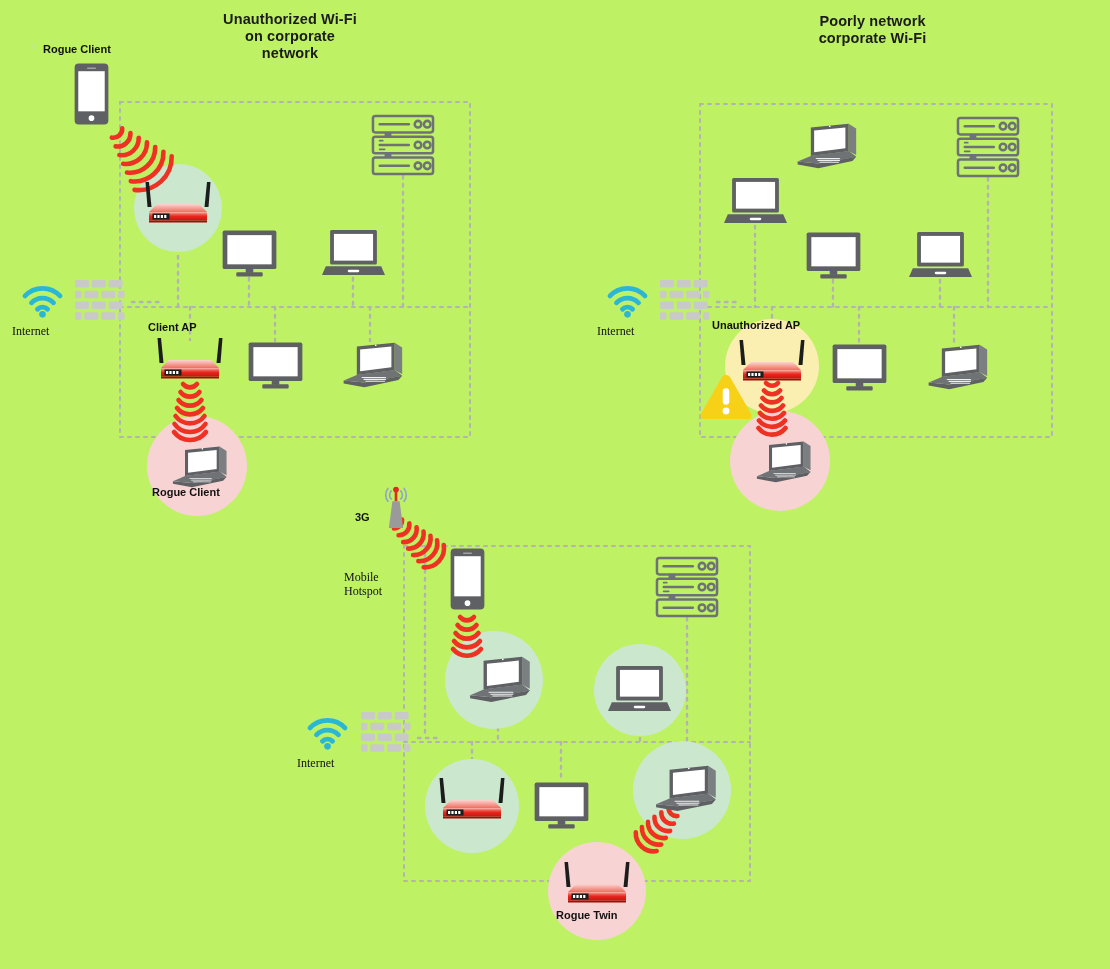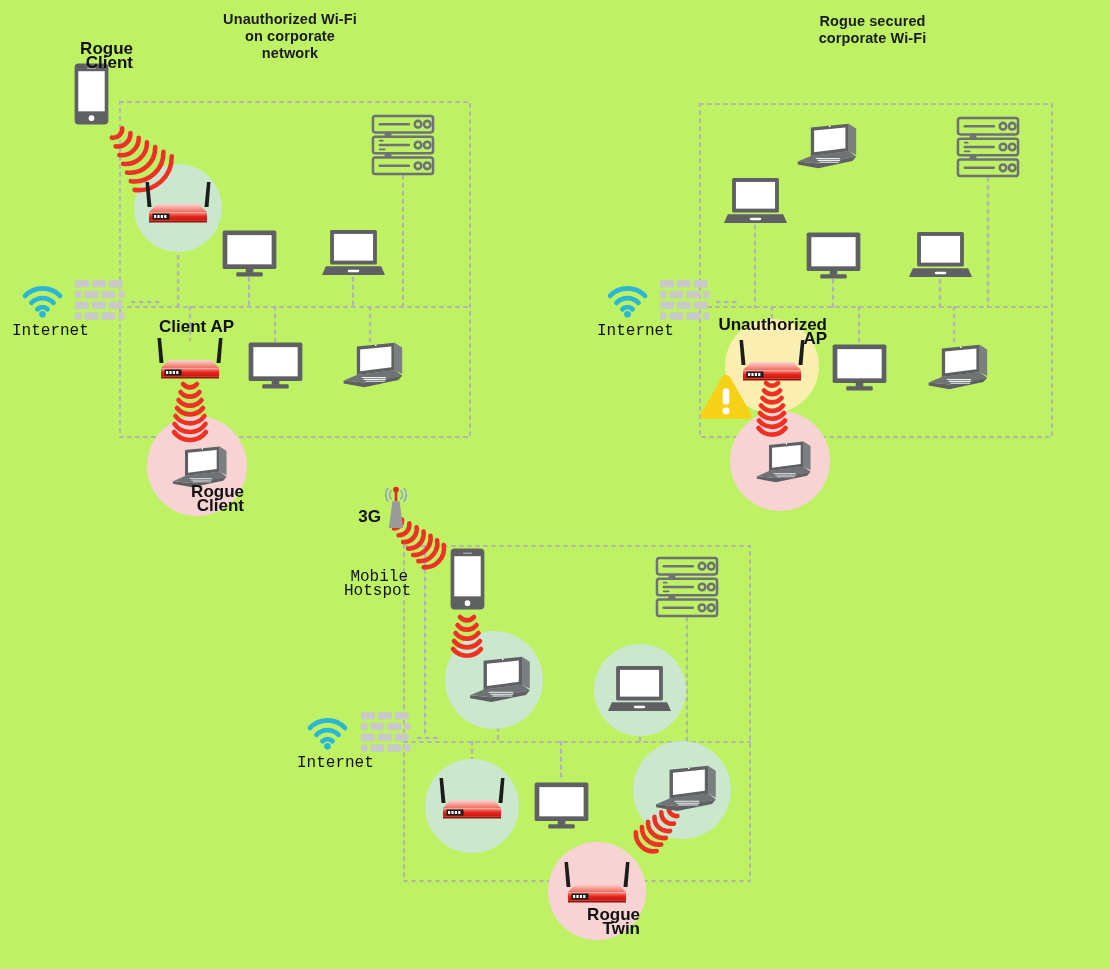--- a/index.html
+++ b/index.html
@@ -1,21 +1,21 @@
 <!DOCTYPE html>
 <html><head>
 <meta charset="utf-8">
 <style>
   html,body{margin:0;padding:0;background:#ffffff;}
   body{width:1110px;height:969px;font-family:"Liberation Sans",sans-serif;}
   #stage{position:relative;width:1110px;height:969px;overflow:hidden;background:#bef264;}
   svg.layer{position:absolute;left:0;top:0;width:1110px;height:969px;}
   .sect-title{position:absolute;font-family:"Liberation Sans",sans-serif;font-weight:bold;font-size:14.5px;color:#1b1b1b;text-align:center;line-height:17px;letter-spacing:.1px;white-space:pre-line;}
-  .node-label{position:absolute;font-family:"Liberation Sans",sans-serif;font-weight:bold;font-size:17px;color:#111;text-align:right;line-height:14px;white-space:pre-line;}
-  .small-label{position:absolute;font-family:Liberation Mono, monospace;font-size:16px;color:#111;text-align:right;line-height:14px;white-space:pre-line;font-weight:normal;}
+  .node-label{position:absolute;font-family:"Liberation Sans",sans-serif;font-weight:bold;font-size:11px;color:#111;text-align:left;line-height:14px;white-space:pre-line;}
+  .small-label{position:absolute;font-family:Liberation Serif, serif;font-size:12px;color:#111;text-align:left;line-height:14px;white-space:pre-line;font-weight:normal;}
 </style>
 </head>
 <body>
 
 <div id="stage">
 
   <svg class="layer" viewBox="0 0 1110 969">
     <defs>
       <linearGradient id="routerGrad" x1="0" y1="0" x2="0" y2="1">
         <stop offset="0%" stop-color="#f6b9b3"></stop>
@@ -310,21 +310,21 @@
     <use href="#ico-router" x="432" y="776" width="80" height="46"></use>
     <use href="#ico-router" x="557" y="860" width="80" height="46"></use>
 
     <use href="#ico-warning" x="698" y="372" width="56" height="50"></use>
 
     <use href="#ico-tower" x="377" y="484" width="38" height="46"></use>
   </svg>
 
   <div class="sect-title" style="left:215px;top:11px;width:150px;">Unauthorized Wi-Fi
 on corporate network</div>
-  <div class="sect-title" style="left:805px;top:13px;width:135px;">Rogue secured
+  <div class="sect-title" style="left:805px;top:13px;width:135px;">Poorly network
 corporate Wi-Fi</div>
 
   <div class="node-label" style="left:43px;top:42px;width:90px;">Rogue Client</div>
   <div class="node-label" style="left:148px;top:320px;width:86px;">Client AP</div>
   <div class="node-label" style="left:152px;top:485px;width:92px;">Rogue Client</div>
   <div class="node-label" style="left:712px;top:318px;width:115px;">Unauthorized AP</div>
   <div class="node-label" style="left:556px;top:908px;width:84px;">Rogue Twin</div>
 
   <div class="small-label" style="left:12px;top:324px;width:62px;">Internet</div>
   <div class="small-label" style="left:597px;top:324px;width:62px;">Internet</div>

